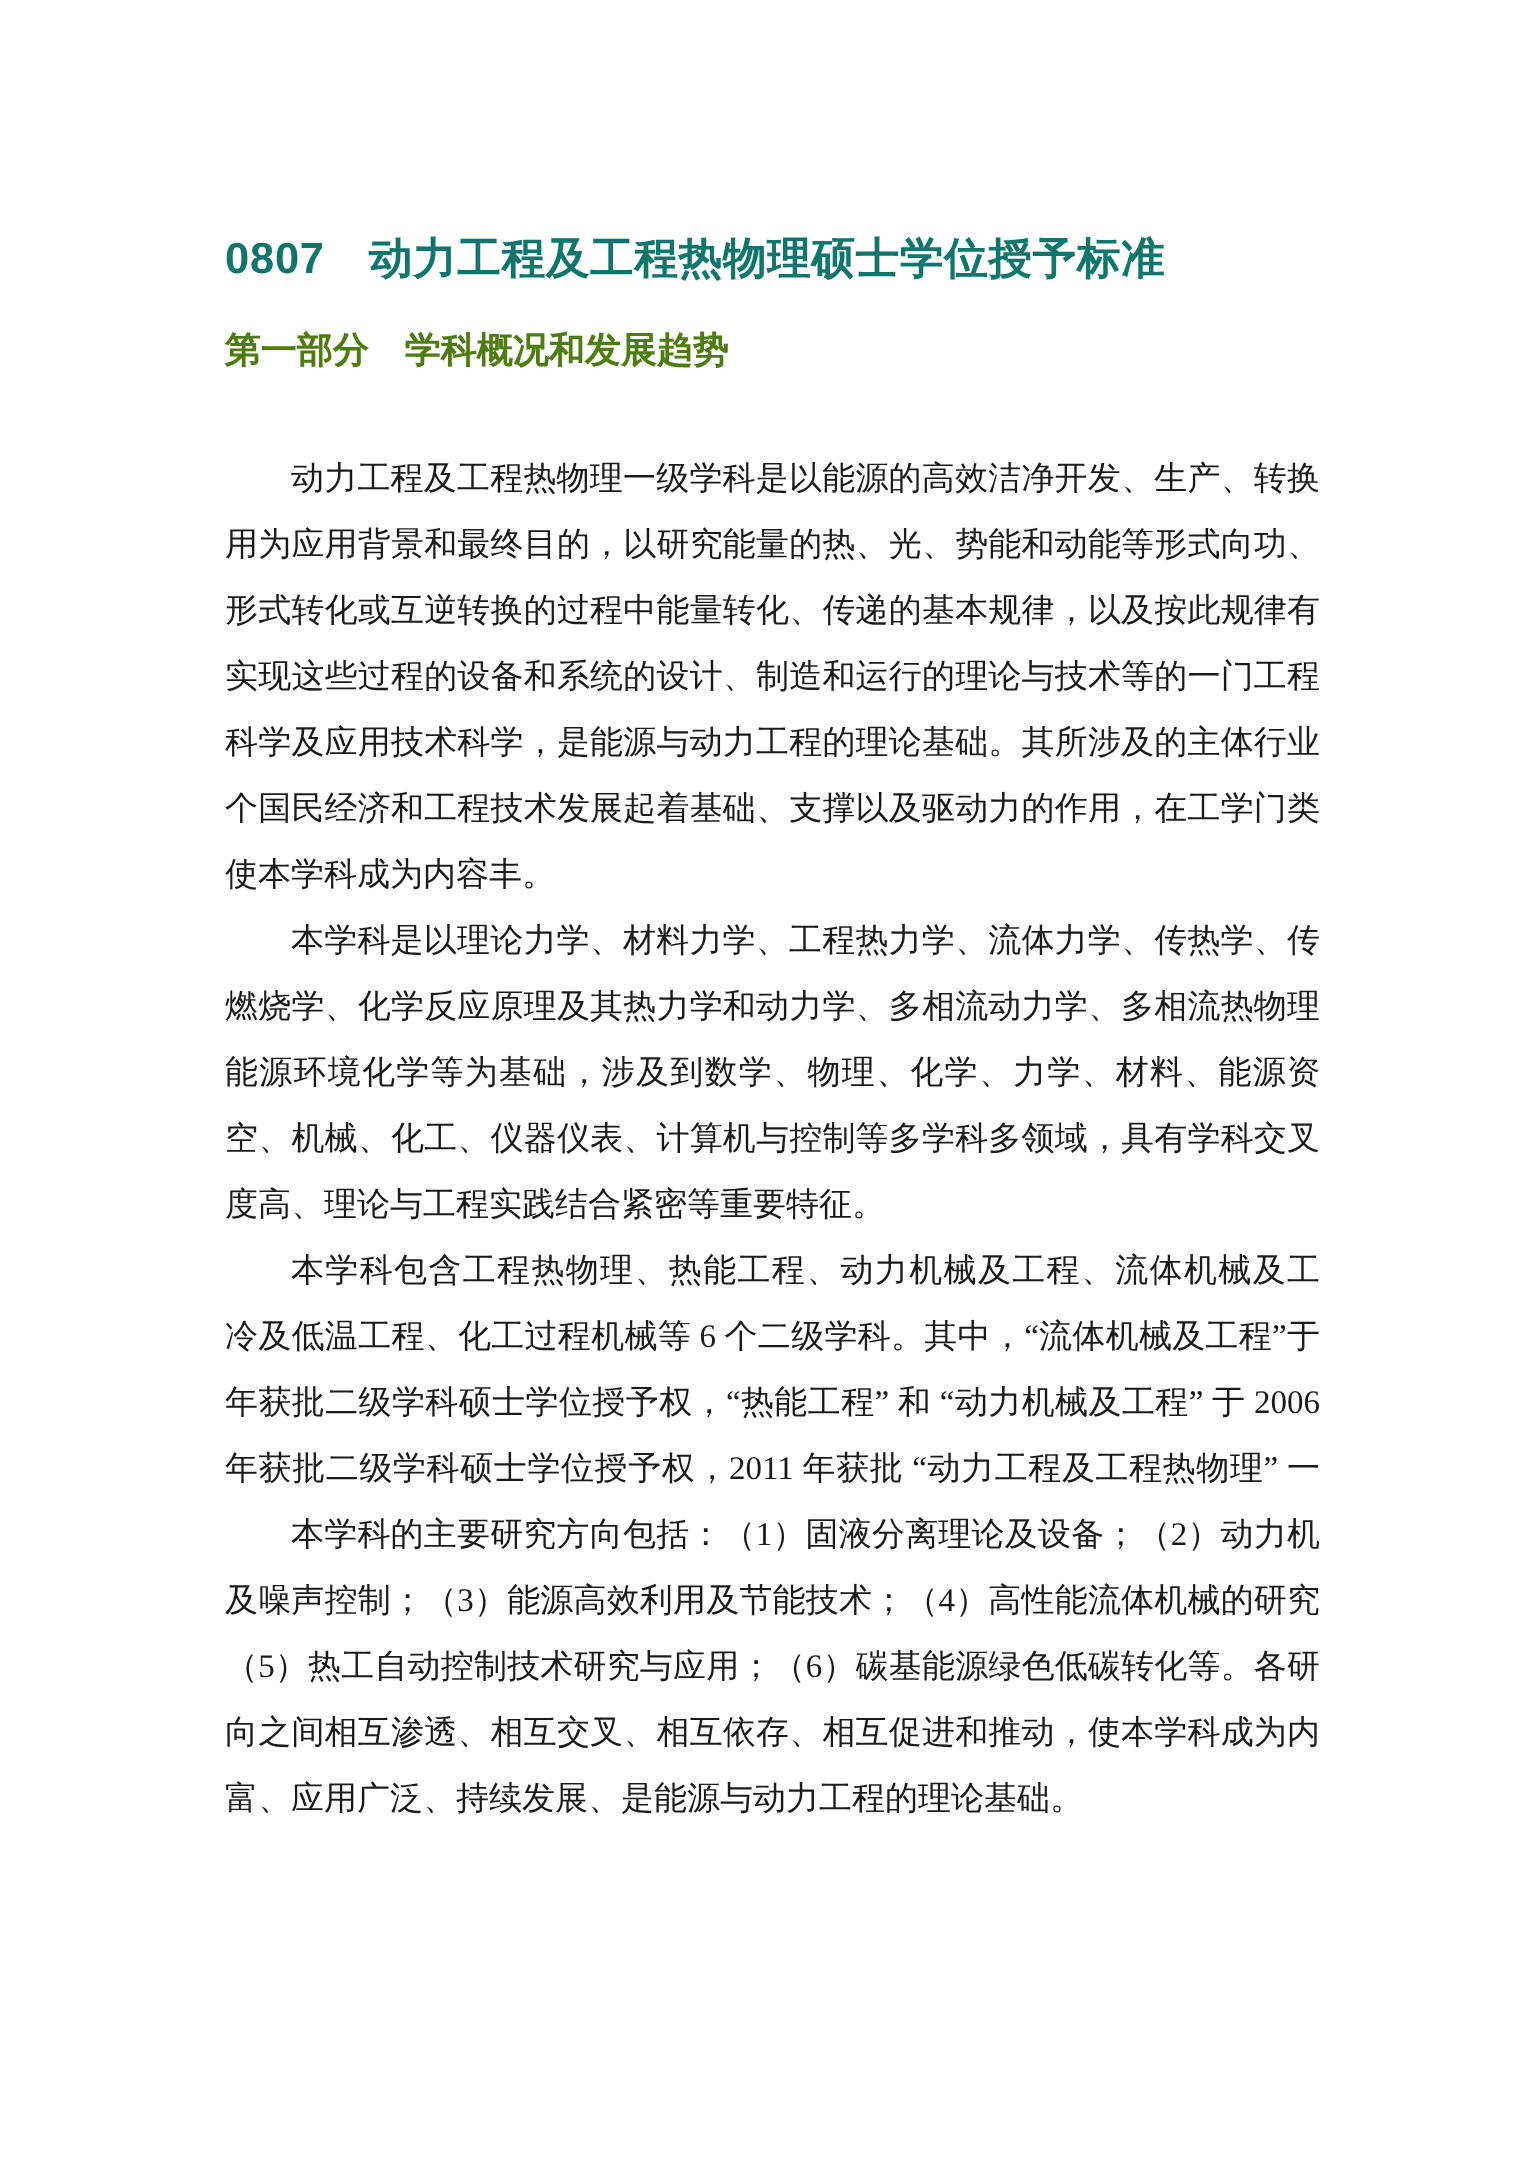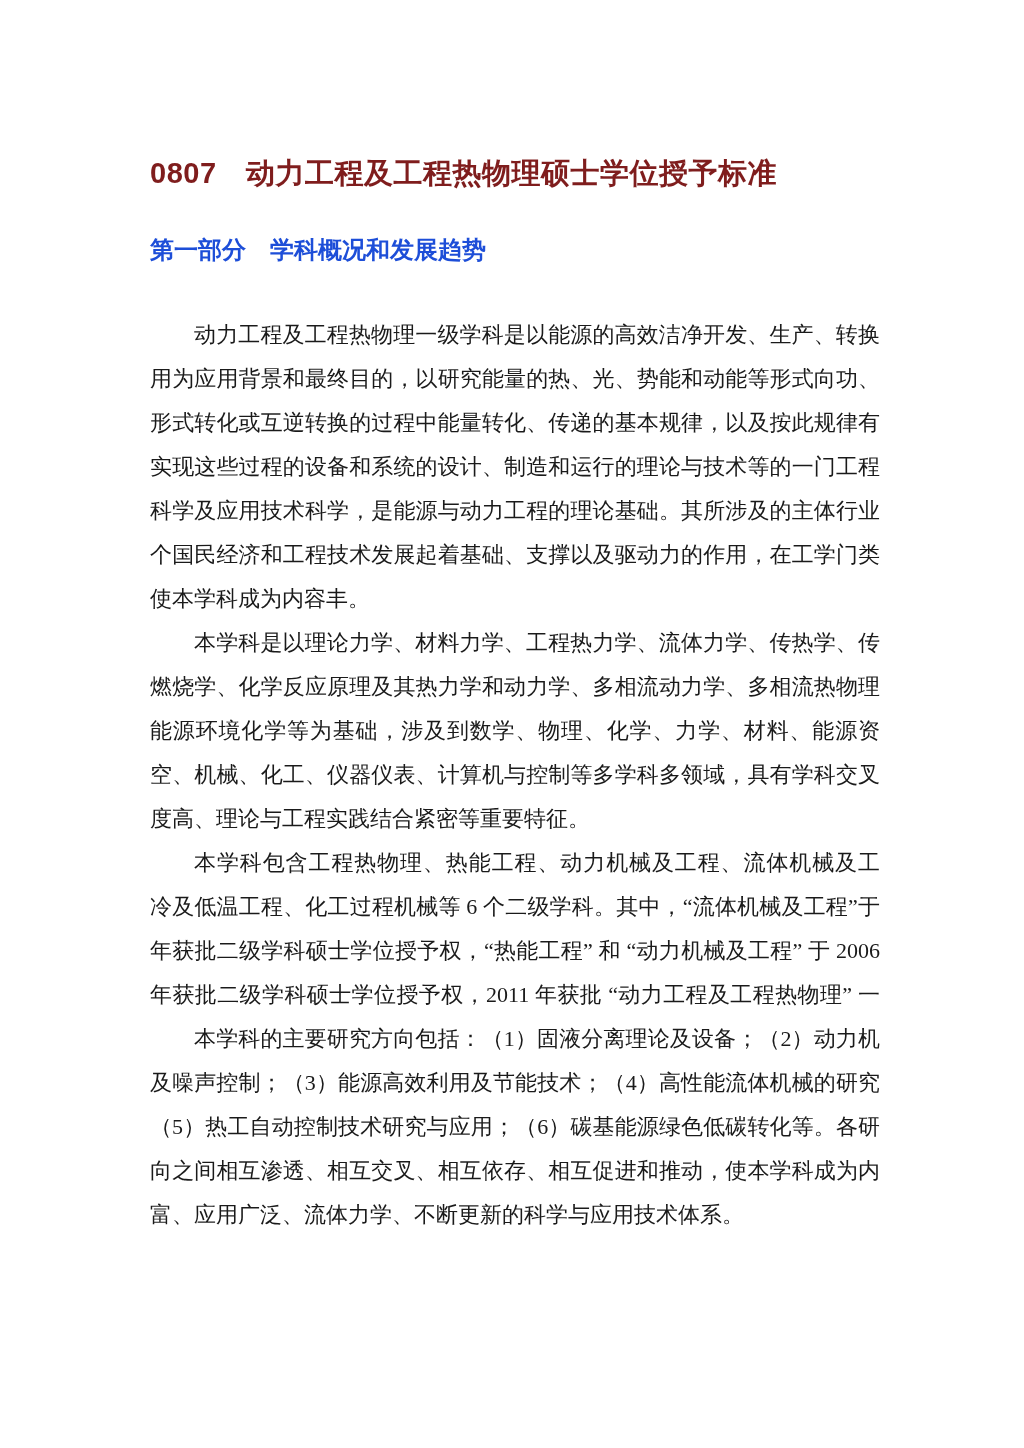--- a/index.html
+++ b/index.html
@@ -15,31 +15,31 @@
     box-sizing: border-box;
     padding: 158px 144px 0 150px;
     overflow: hidden;
   }
   .doc-title {
     margin: 0;
     font-family: "Liberation Sans", "DejaVu Sans", sans-serif;
     font-weight: 700;
     font-size: 29px;
     line-height: 30px;
-    color: #7f1d1d;
+    color: #0f766e;
     letter-spacing: 0.5px;
     white-space: nowrap;
   }
   .section-heading {
-    margin: 48px 0 0 0;
+    margin: 32px 0 0 0;
     font-family: "Liberation Sans", "DejaVu Sans", sans-serif;
     font-weight: 700;
     font-size: 24px;
     line-height: 28px;
-    color: #1d4ed8;
+    color: #4d7c0f;
     white-space: nowrap;
   }
   .body-text {
     margin-top: 49px;
     font-family: "Liberation Serif", "DejaVu Serif", serif;
     font-size: 22px;
     line-height: 44px;
     color: #1a1a1a;
   }
   .paragraph {
@@ -90,17 +90,17 @@
       <div class="line">冷及低温工程、化工过程机械等 6 个二级学科。其中，“流体机械及工程”于 2003</div>
       <div class="line">年获批二级学科硕士学位授予权，“热能工程” 和 “动力机械及工程” 于 2006</div>
       <div class="line">年获批二级学科硕士学位授予权，2011 年获批 “动力工程及工程热物理” 一级</div>
     </div>
 
     <div class="paragraph">
       <div class="line indent">本学科的主要研究方向包括：（1）固液分离理论及设备；（2）动力机械振动</div>
       <div class="line">及噪声控制；（3）能源高效利用及节能技术；（4）高性能流体机械的研究与应用；</div>
       <div class="line">（5）热工自动控制技术研究与应用；（6）碳基能源绿色低碳转化等。各研究方</div>
       <div class="line">向之间相互渗透、相互交叉、相互依存、相互促进和推动，使本学科成为内容丰</div>
-      <div class="line last">富、应用广泛、流体力学、不断更新的科学与应用技术体系。</div>
+      <div class="line last">富、应用广泛、持续发展、是能源与动力工程的理论基础。</div>
     </div>
 
   </div>
 </div>
 
 </body></html>

